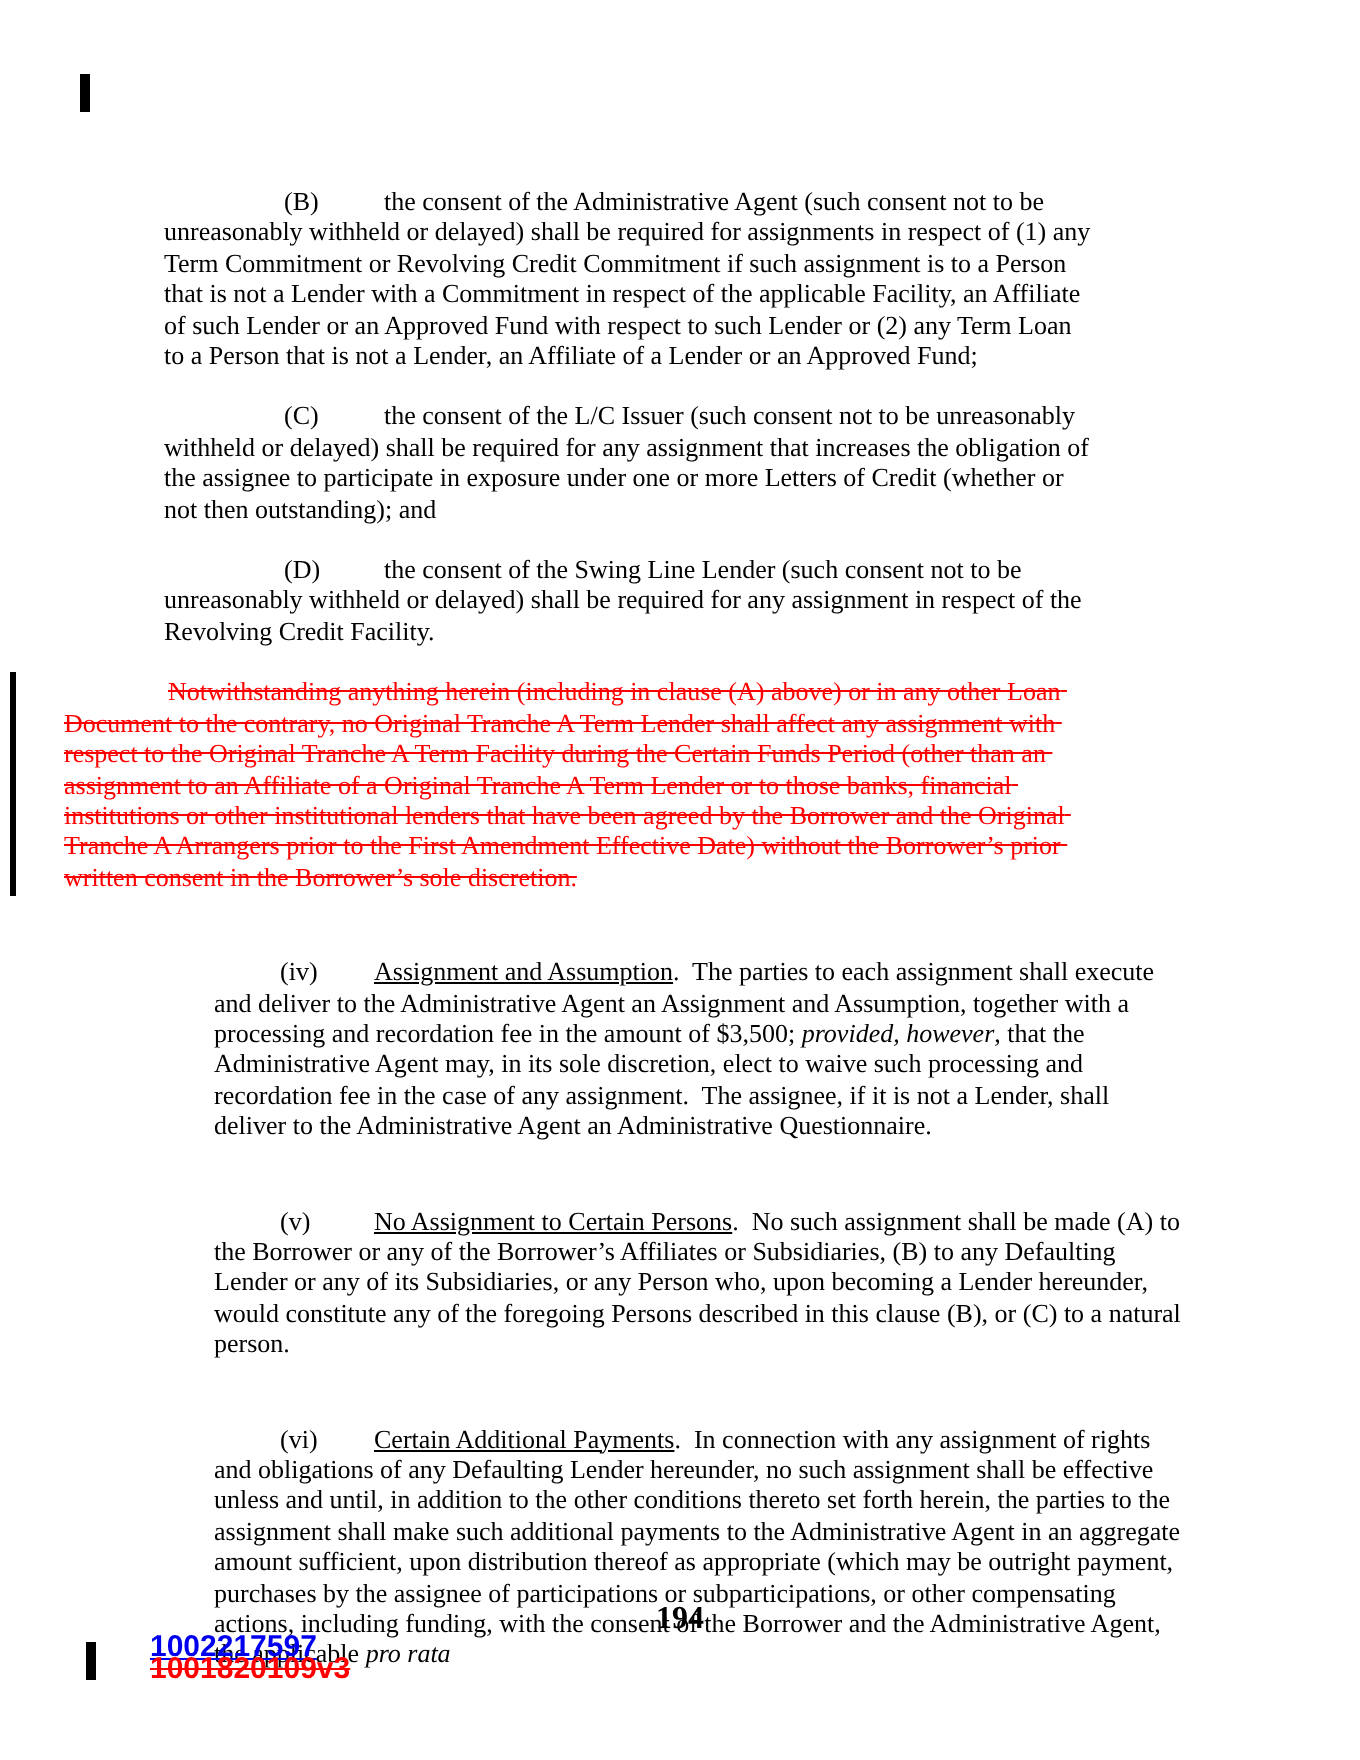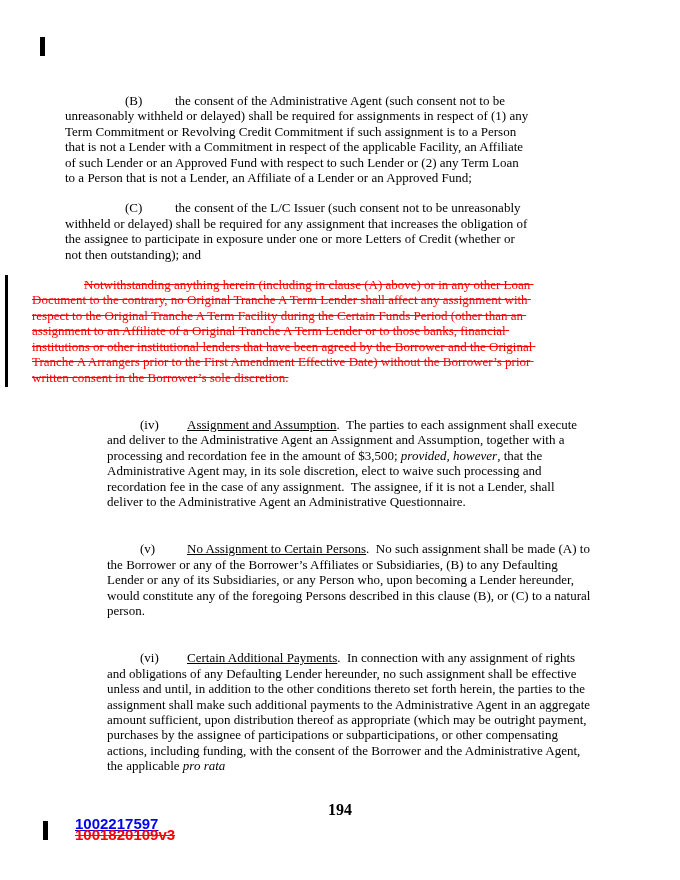--- a/index.html
+++ b/index.html
@@ -21,21 +21,21 @@
   }
   p {
     margin: 0 0 15px 0;
     font-size: 13px;
     line-height: 15.4px;
     text-align: left;
     white-space: pre-wrap;
   }
   
   .clause {
-    margin-left: 65px;
+    margin-left: 82px;
     width: 466px;
     text-indent: 60px;
   }
   .clause .num { display: inline-block; width: 50px; text-indent: 0; }
   
   .deleted {
     position: relative;
     margin-left: 32px;
     width: 521px;
     text-indent: 52px;
@@ -99,20 +99,21 @@
 <div class="page">
 
   <div class="changebar bar-top"></div>
 
   <div class="content">
 
     <p class="clause"><span class="num">(B)</span><span>the consent of the Administrative Agent (such consent not to be unreasonably withheld or delayed) shall be required for assignments in respect of (1) any Term Commitment or Revolving Credit Commitment if such assignment is to a Person that is not a Lender with a Commitment in respect of the applicable Facility, an Affiliate of such Lender or an Approved Fund with respect to such Lender or (2) any Term Loan to a Person that is not a Lender, an Affiliate of a Lender or an Approved Fund;</span></p>
 
     <p class="clause"><span class="num">(C)</span><span>the consent of the L/C Issuer (such consent not to be unreasonably withheld or delayed) shall be required for any assignment that increases the obligation of the assignee to participate in exposure under one or more Letters of Credit (whether or not then outstanding); and</span></p>
 
+    <p class="clause"><span class="num">(D)</span><span>the consent of the Swing Line Lender (such consent not to be unreasonably withheld or delayed) shall be required for any assignment in respect of the Revolving Credit Facility.</span></p>
 
     <p class="deleted"><span class="bar-mid"></span><span>Notwithstanding anything herein (including in clause (A) above) or in any other Loan Document to the contrary, no Original Tranche A Term Lender shall affect any assignment with respect to the Original Tranche A Term Facility during the Certain Funds Period (other than an assignment to an Affiliate of a Original Tranche A Term Lender or to those banks, financial institutions or other institutional lenders that have been agreed by the Borrower and the Original Tranche A Arrangers prior to the First Amendment Effective Date) without the Borrower’s prior written consent in the Borrower’s sole discretion.</span></p>
 
     <p class="sub"><span class="num">(iv)</span><span class="heading">Assignment and Assumption</span><span>.  The parties to each assignment shall execute and deliver to the Administrative Agent an Assignment and Assumption, together with a processing and recordation fee in the amount of $3,500; </span><span class="it">provided, however</span><span>, that the Administrative Agent may, in its sole discretion, elect to waive such processing and recordation fee in the case of any assignment.  The assignee, if it is not a Lender, shall deliver to the Administrative Agent an Administrative Questionnaire.</span></p>
 
     <p class="sub"><span class="num">(v)</span><span class="heading">No Assignment to Certain Persons</span><span>.  No such assignment shall be made (A) to the Borrower or any of the Borrower’s Affiliates or Subsidiaries, (B) to any Defaulting Lender or any of its Subsidiaries, or any Person who, upon becoming a Lender hereunder, would constitute any of the foregoing Persons described in this clause (B), or (C) to a natural person.</span></p>
 
     <p class="sub"><span class="num">(vi)</span><span class="heading">Certain Additional Payments</span><span>.  In connection with any assignment of rights and obligations of any Defaulting Lender hereunder, no such assignment shall be effective unless and until, in addition to the other conditions thereto set forth herein, the parties to the assignment shall make such additional payments to the Administrative Agent in an aggregate amount sufficient, upon distribution thereof as appropriate (which may be outright payment, purchases by the assignee of participations or subparticipations, or other compensating actions, including funding, with the consent of the Borrower and the Administrative Agent, the applicable </span><span class="it">pro rata</span></p>
 
   </div>

